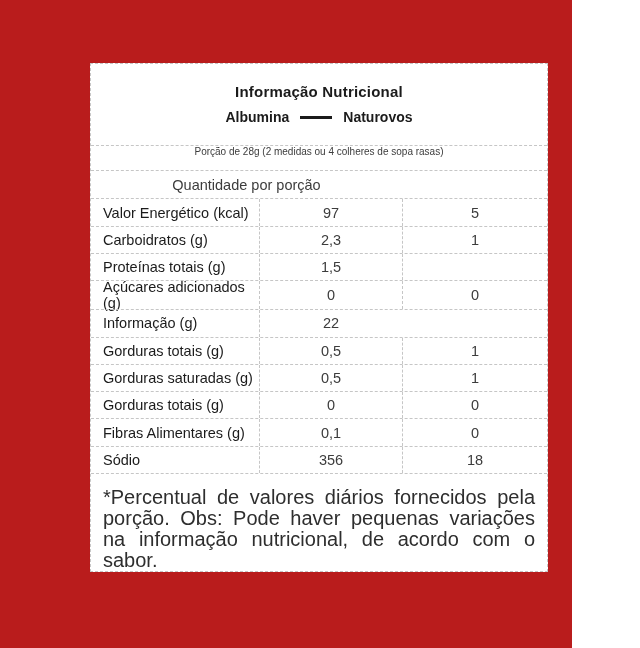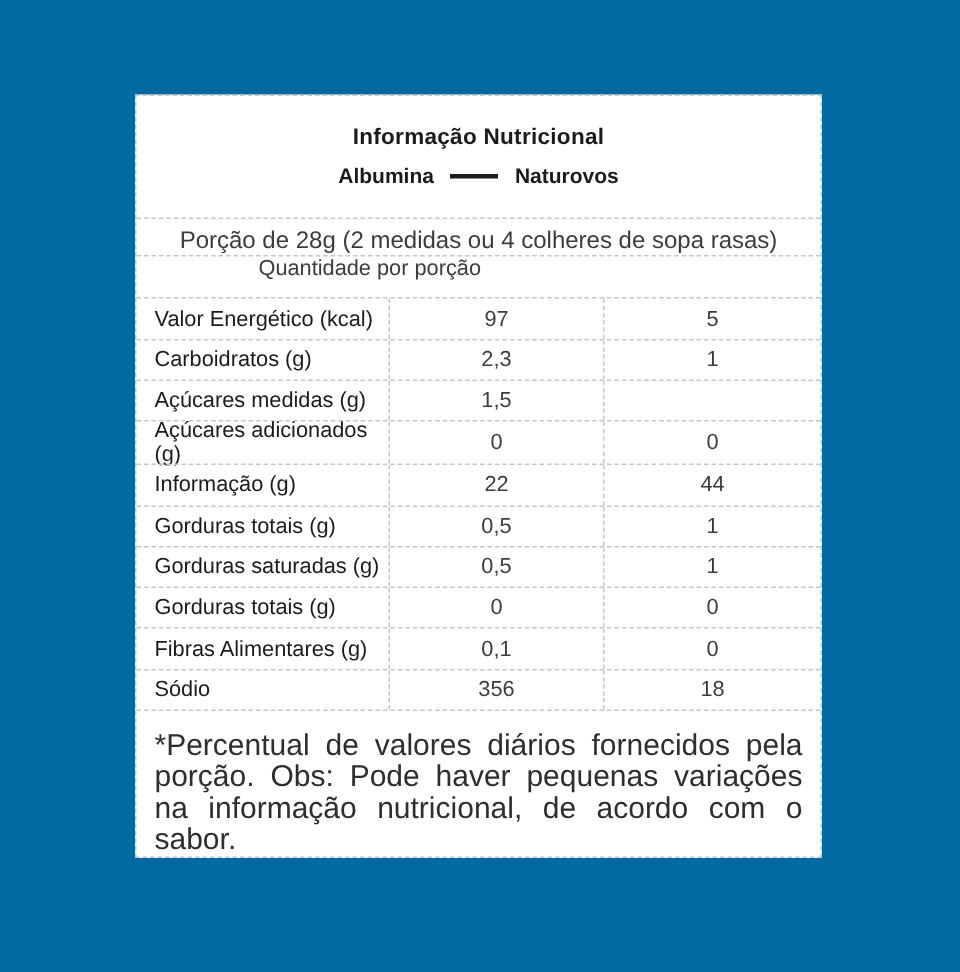--- a/index.html
+++ b/index.html
@@ -1,21 +1,21 @@
 <!DOCTYPE html>
 <html><head>
 <meta charset="utf-8">
 <style>
   * { margin: 0; padding: 0; box-sizing: border-box; }
   html, body {
     width: 640px; height: 648px;
     background: #ffffff;
     font-family: "Liberation Sans", "DejaVu Sans", sans-serif;
   }
-  .page { position: relative; width: 640px; height: 648px; background: #0369a1; }
+  .page { position: relative; width: 572px; height: 648px; background: #b91c1c; }
 
   .ntable {
     position: absolute;
     left: 90px; top: 63px;
     width: 458px; height: 509px;
     border: 1px dashed #c6c6c6;
     background: #ffffff;
     display: flex;
     flex-direction: column;
   }
@@ -46,31 +46,31 @@
     width: 32px;
     height: 3px;
     background: #1b1b1b;
     margin: 0 11px;
   }
 
   .serving-row {
     height: 27px;
     border-top: 1px dashed #c6c6c6;
     display: flex;
-    align-items: flex-end;
-    justify-content: center;
-    font-size: 16px;
+    align-items: flex-start;
+    justify-content: center;
+    font-size: 10px;
     color: #3c3c3c;
   }
 
   .colhead-row {
     height: 30px;
     border-top: 1px dashed #c6c6c6;
     display: flex;
-    align-items: flex-start;
+    align-items: center;
     font-size: 14.5px;
     color: #3c3c3c;
   }
   .colhead-qty {
     width: 311px;
     display: flex;
     align-items: center;
     justify-content: center;
   }
   .colhead-dv {
@@ -152,35 +152,34 @@
       <div class="ddv">5</div>
     </div>
 
     <div class="drow">
       <div class="dlabel">Carboidratos (g)</div>
       <div class="dqty">2,3</div>
       <div class="ddv">1</div>
     </div>
 
     <div class="drow">
-      <div class="dlabel">Açúcares medidas (g)</div>
+      <div class="dlabel">Proteínas totais (g)</div>
       <div class="dqty">1,5</div>
       <div class="ddv"></div>
     </div>
 
     <div class="drow">
       <div class="dlabel">Açúcares adicionados (g)</div>
       <div class="dqty">0</div>
       <div class="ddv">0</div>
     </div>
 
     <div class="drow">
       <div class="dlabel">Informação (g)</div>
       <div class="dqty">22</div>
-      <div class="ddv">44</div>
     </div>
 
     <div class="drow">
       <div class="dlabel">Gorduras totais (g)</div>
       <div class="dqty">0,5</div>
       <div class="ddv">1</div>
     </div>
 
     <div class="drow">
       <div class="dlabel">Gorduras saturadas (g)</div>

